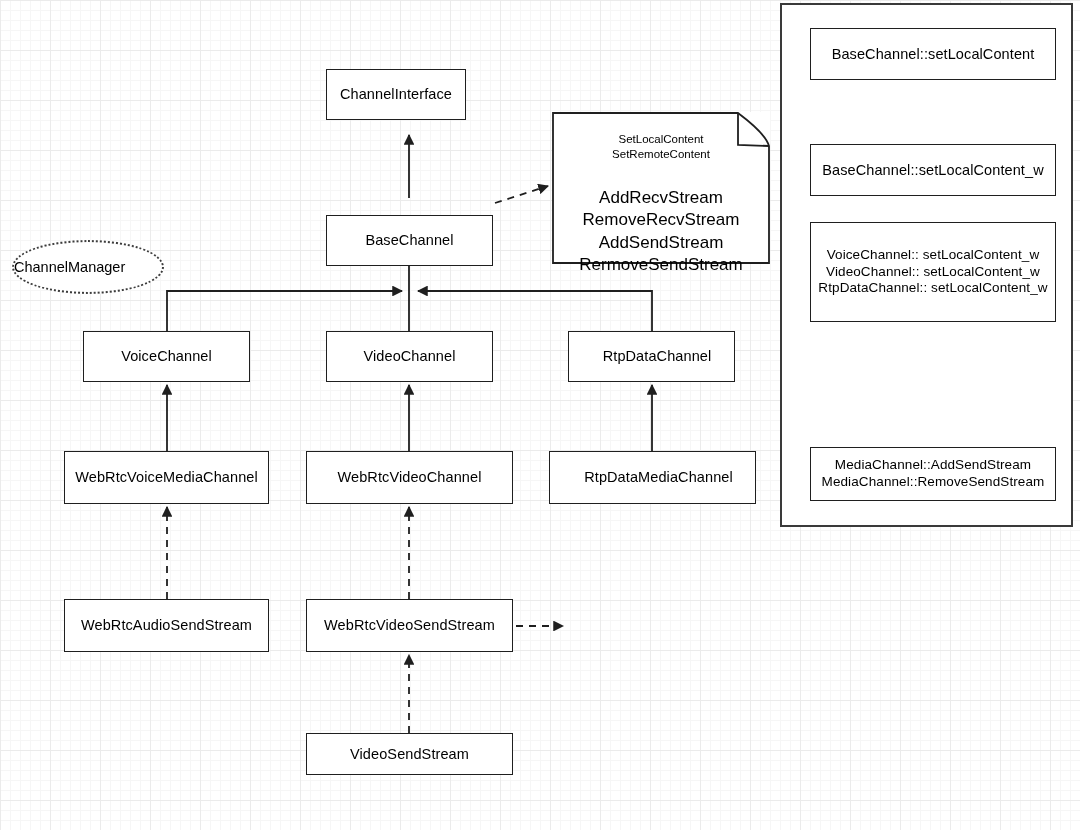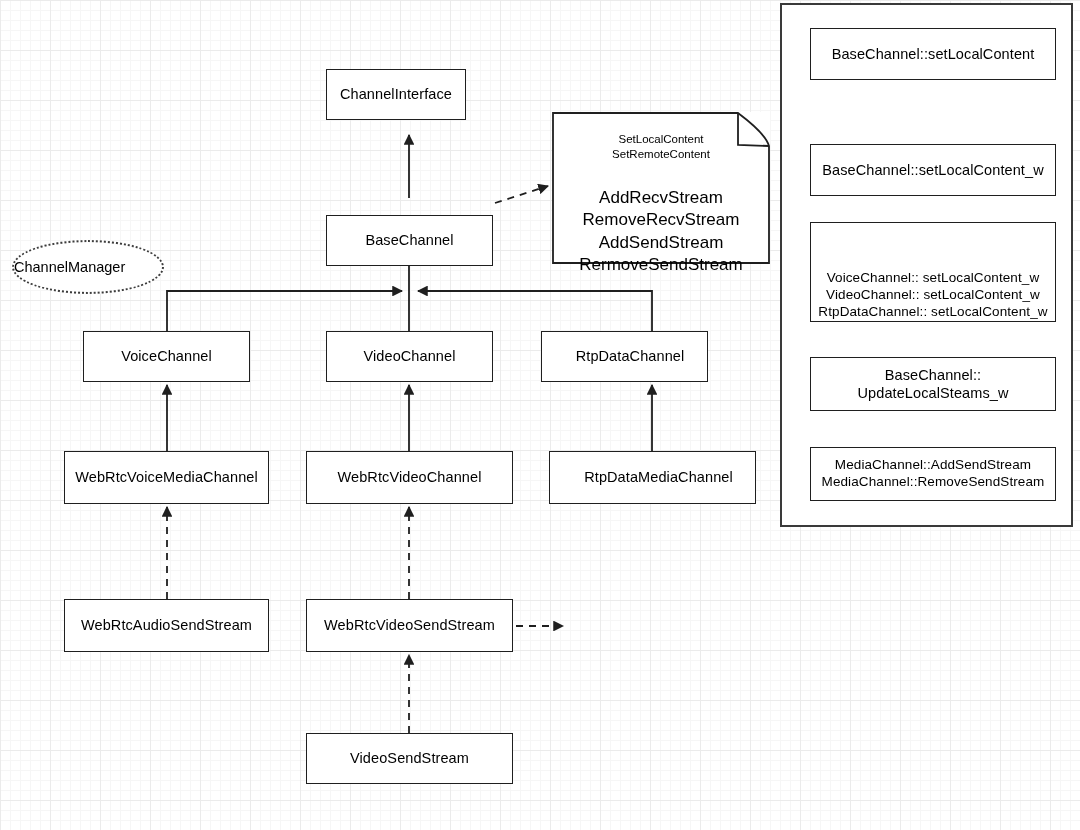--- a/index.html
+++ b/index.html
@@ -137,42 +137,42 @@
   <div class="ellipse" style="left:12px; top:240px; width:152px; height:54px;">
     <span>ChannelManager</span>
   </div>
 
   <div class="node" style="left:83px; top:331px; width:167px; height:51px;">
     <span>VoiceChannel</span>
   </div>
   <div class="node" style="left:326px; top:331px; width:167px; height:51px;">
     <span>VideoChannel</span>
   </div>
-  <div class="node" style="left:541px; top:331px; width:167px; height:51px;padding-left:11px;">
+  <div class="node" style="left:568px; top:331px; width:167px; height:51px;padding-left:11px;">
     <span>RtpDataChannel</span>
   </div>
 
   <div class="node" style="left:64px; top:451px; width:205px; height:53px;">
     <span>WebRtcVoiceMediaChannel</span>
   </div>
   <div class="node" style="left:306px; top:451px; width:207px; height:53px;">
     <span>WebRtcVideoChannel</span>
   </div>
   <div class="node" style="left:549px; top:451px; width:207px; height:53px;padding-left:12px;">
     <span>RtpDataMediaChannel</span>
   </div>
 
   <div class="node" style="left:64px; top:599px; width:205px; height:53px;align-items:center;">
     <span>WebRtcAudioSendStream</span>
   </div>
   <div class="node" style="left:306px; top:599px; width:207px; height:53px;">
     <span>WebRtcVideoSendStream</span>
   </div>
 
-  <div class="node" style="left:306px; top:733px; width:207px; height:51px;">
+  <div class="node" style="left:306px; top:733px; width:207px; height:42px;">
     <span>VideoSendStream</span>
   </div>
 
   <div class="note" style="left:552px; top:112px; width:218px; height:152px;">
     <svg class="notesvg" width="218" height="152" viewBox="0 0 218 152">
       <path d="M 1 1 L 186 1 Q 214 22 217 34 L 217 151 L 1 151 Z" fill="#ffffff" stroke="#1f1f1f" stroke-width="1.8"></path>
       <path d="M 186 1 L 186 33 L 217 34" fill="none" stroke="#1f1f1f" stroke-width="1.8"></path>
     </svg>
     <div class="note-text" style="top:20px; font-size:11.5px;">SetLocalContent
 SetRemoteContent</div>
@@ -184,27 +184,23 @@
 
 
   <div class="container-box" style="left:780px; top:3px; width:293px; height:524px;"></div>
 
   <div class="node" style="left:810px; top:28px; width:246px; height:52px;">
     <span>BaseChannel::setLocalContent</span>
   </div>
   <div class="node" style="left:810px; top:124px; width:246px; height:52px;margin-top:20px;">
     <span>BaseChannel::setLocalContent_w</span>
   </div>
-  <div class="node small" style="left:810px; top:222px; width:246px; height:100px;align-items:flex-end;">
+  <div class="node small" style="left:810px; top:222px; width:246px; height:100px;">
     <span>VoiceChannel:: setLocalContent_w
 VideoChannel:: setLocalContent_w
 RtpDataChannel:: setLocalContent_w</span>
   </div>
-  <div class="node" style="left:810px; top:357px; width:246px; height:54px;">
-    <span>BaseChannel::
-UpdateLocalSteams_w</span>
-  </div>
   <div class="node small" style="left:810px; top:447px; width:246px; height:54px;">
     <span>MediaChannel::AddSendStream
 MediaChannel::RemoveSendStream</span>
   </div>
 
 </div>
 
 </body></html>

